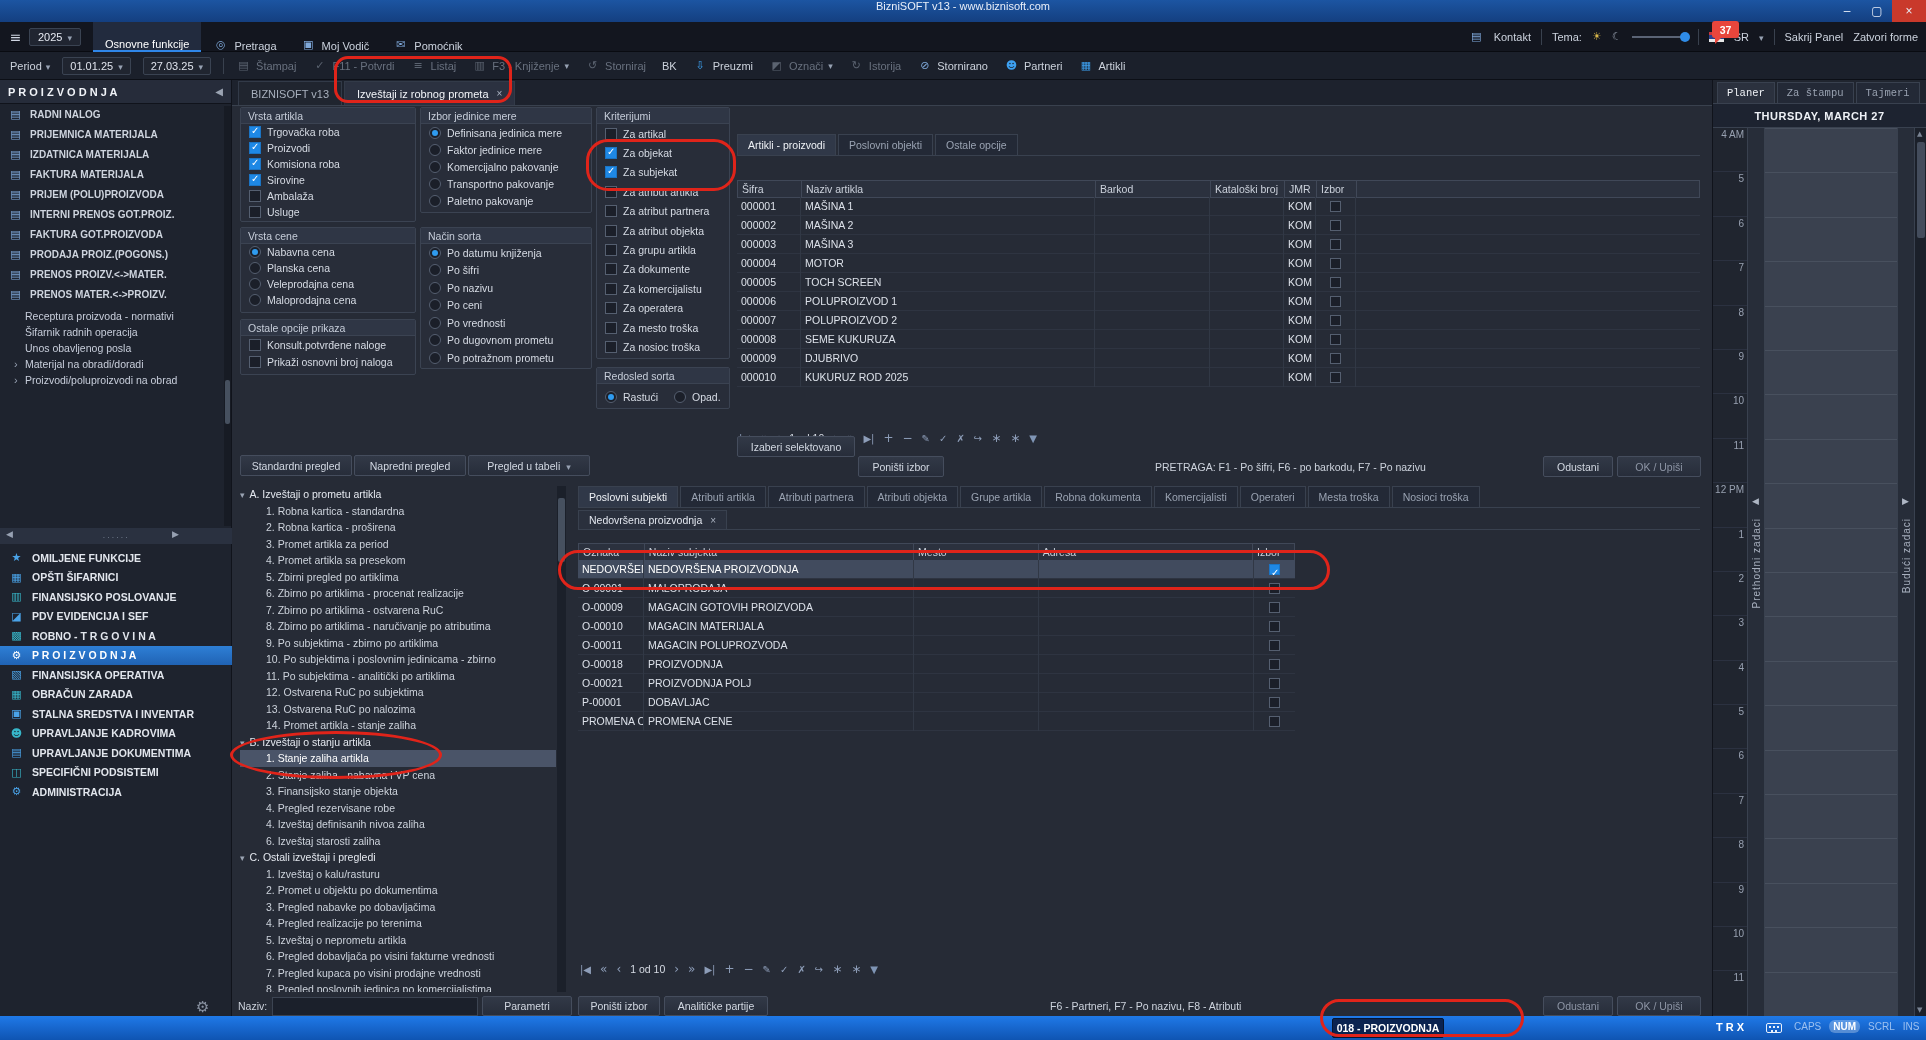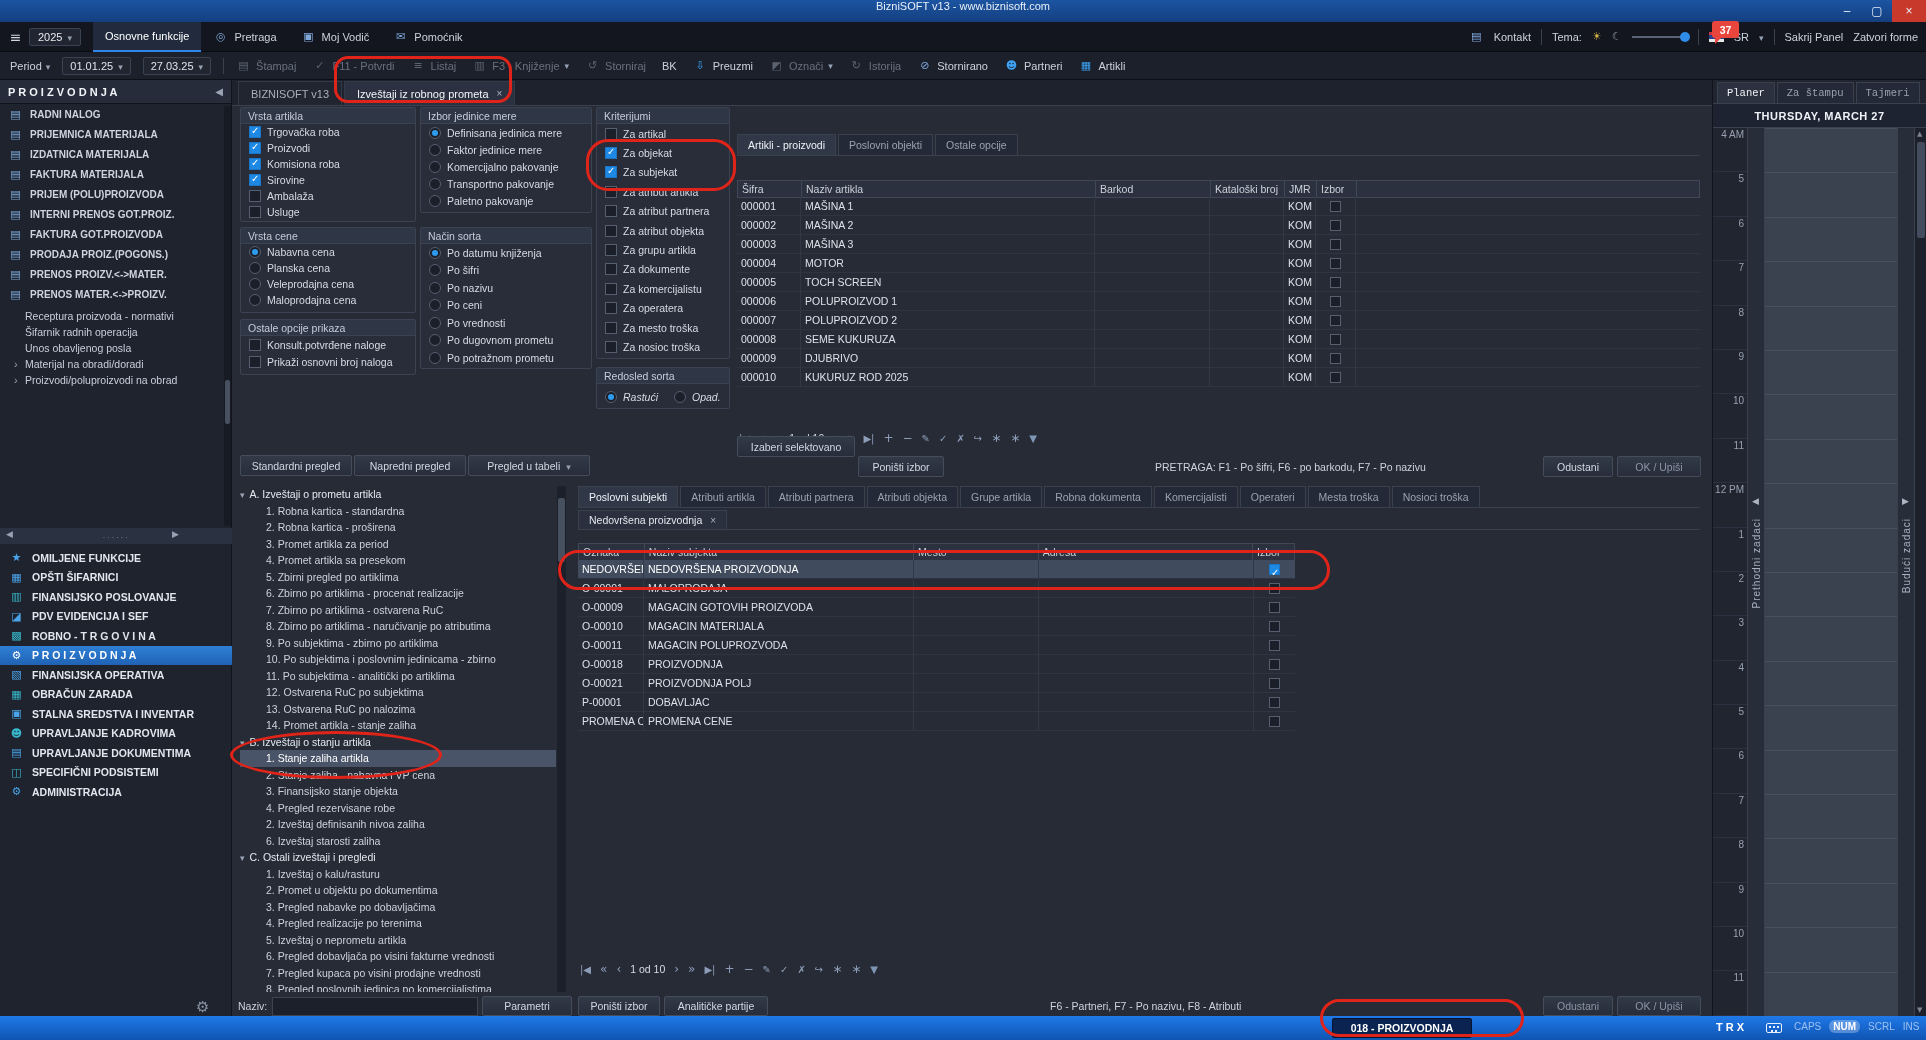--- a/index.html
+++ b/index.html
@@ -50,21 +50,21 @@
   .ic[data-icon="calc"]::before{content:"▦";color:#37b6c9;}
   .ic[data-icon="assets"]::before{content:"▣";color:#4aa3e8;}
   .ic[data-icon="hr"]::before{content:"☻";color:#37b6c9;}
   .ic[data-icon="docs"]::before{content:"▤";color:#4aa3e8;}
   .ic[data-icon="spec"]::before{content:"◫";color:#37b6c9;}
   .ic[data-icon="admin"]::before{content:"⚙";color:#4aa3e8;}
   .year-box{display:flex;align-items:center;gap:5px;border:1px solid #3a4352;background:#202531;
     padding:2px 8px;border-radius:2px;color:#e6eaf2;}
   .dd-caret::after{content:"▾";font-size:9px;color:#97a1b2;}
   .mb-items{display:flex;align-items:center;height:30px;margin-left:6px;}
-  .mb-item{display:flex;align-items:center;gap:6px;padding:0 12px;height:30px;color:#ccd3de;}
+  .mb-item{display:flex;align-items:flex-end;gap:6px;padding:0 12px;height:30px;color:#ccd3de;}
   .mb-item.active{background:#222b3e;border-bottom:2px solid #2f86e8;color:#fff;}
   .mb-right{margin-left:auto;display:flex;align-items:center;gap:10px;color:#ccd3de;}
   .msep{width:1px;height:16px;background:#39414e;}
   .sun-icon{color:#d8b64a;font-family:"DejaVu Sans",sans-serif;}
   .moon-icon{color:#9aa3b2;font-family:"DejaVu Sans",sans-serif;}
   .slider{width:56px;height:2px;background:#5a6375;position:relative;}
   .slider .knob{position:absolute;right:-2px;top:-4px;width:10px;height:10px;border-radius:50%;background:#2f8ce8;}
   .flag{width:15px;height:10px;display:inline-block;
     background:linear-gradient(180deg,#c6363c 0 33%,#26418f 33% 66%,#e8e8e8 66% 100%);}
   .badge{position:absolute;left:1712px;top:21px;width:27px;height:17px;background:#e8463c;color:#fff;
@@ -129,21 +129,21 @@
   .check-row{display:flex;align-items:center;gap:6px;height:16px;padding-left:8px;font-size:10.5px;color:#d6dbe4;}
   .g-jm .check-row{height:17px;} .g-ns .check-row{height:17.5px;} .g-kr .check-row{height:19.4px;}
   .g-oo .check-row{height:17px;}
   .cb{width:12px;height:12px;border:1px solid #555f70;background:#1b1f29;display:inline-block;position:relative;flex:0 0 auto;}
   .cb.on{background:#1e88e5;border-color:#1b74c4;}
   .cb.on::after{content:"✓";position:absolute;left:1px;top:-2px;color:#fff;font-size:10px;font-family:"DejaVu Sans",sans-serif;}
   .radios .cb{border-radius:50%;}
   .radios .cb.on{background:#1b1f29;border-color:#555f70;}
   .radios .cb.on::after{content:"";position:absolute;left:2px;top:2px;width:6px;height:6px;border-radius:50%;background:#2f9bef;}
   .inline-rads{display:flex;gap:16px;padding:5px 0 0 8px;}
-  .inline-rads .check-row{padding-left:0;font-style:italic;}
+  .inline-rads .check-row{padding-left:0;}
 
   
   .btn{display:flex;align-items:center;justify-content:center;gap:6px;
     background:linear-gradient(180deg,#323947,#272d3a);border:1px solid #454d5d;color:#d2d8e2;
     font-size:10.5px;border-radius:2px;}
   .btn.dim{color:#8d95a5;}
   .btn .caret::after{content:"▾";font-size:9px;color:#97a1b2;}
 
   
   .rtree{position:absolute;left:240px;top:486px;width:316px;height:506px;overflow:hidden;font-size:10.5px;}
@@ -216,21 +216,21 @@
     background-image:repeating-linear-gradient(to bottom,#48505e 0 1px,transparent 1px 44.4px);}
   .psbar{position:absolute;left:202px;top:48px;width:12px;height:888px;background:#1b202a;}
   .psbar .up,.psbar .dn{position:absolute;left:2px;font-size:7px;color:#7a8494;font-family:"DejaVu Sans",sans-serif;}
   .psbar .up{top:2px;} .psbar .up::before{content:"▲";}
   .psbar .dn{bottom:2px;} .psbar .dn::before{content:"▼";}
   .psbar .thumb{position:absolute;left:2px;top:14px;width:8px;height:96px;background:#434c5c;border-radius:2px;}
 
   
   .statusbar{position:absolute;left:0;top:1016px;width:1926px;height:24px;
     background:linear-gradient(180deg,#1f79e8,#0f54b2);}
-  .sb-ctx{position:absolute;left:1332px;top:2px;width:140px;height:20px;background:#0b2350;border:1px solid #06152f;
+  .sb-ctx{position:absolute;left:1332px;top:2px;width:112px;height:20px;background:#0b2350;border:1px solid #06152f;
     border-radius:2px;display:flex;align-items:center;justify-content:center;color:#fff;font-size:10.5px;font-weight:bold;}
   .sb-trx{position:absolute;left:1716px;top:5px;color:#fff;font-weight:bold;font-size:11px;}
   .kbd-icon{position:absolute;left:1766px;top:7px;width:16px;height:10px;border:1px solid #e8f0fc;border-radius:2px;}
   .kbd-icon::after{content:"";position:absolute;left:2px;top:2px;width:2px;height:2px;background:#e8f0fc;
     box-shadow:4px 0 #e8f0fc,8px 0 #e8f0fc,2px 4px #e8f0fc,6px 4px #e8f0fc;}
   .sb-inds{position:absolute;left:1794px;top:4px;display:flex;gap:8px;align-items:center;}
   .sb-ind{font-size:10px;color:#9cc0f0;}
   .sb-ind.on{background:rgba(255,255,255,.28);color:#fff;font-weight:bold;padding:1px 4px;border-radius:6px;}
 
   
@@ -879,21 +879,21 @@
 
             <div class="tree-item">
               <span>3. Finansijsko stanje objekta</span>
             </div>
 
             <div class="tree-item">
               <span>4. Pregled rezervisane robe</span>
             </div>
 
             <div class="tree-item">
-              <span>2. Izveštaj definisanih nivoa zaliha</span>
+              <span>4. Izveštaj definisanih nivoa zaliha</span>
             </div>
 
             <div class="tree-item">
               <span>6. Izveštaj starosti zaliha</span>
             </div>
           </div>
       </div>
 
       <div>
         <div class="tree-sec-head">

